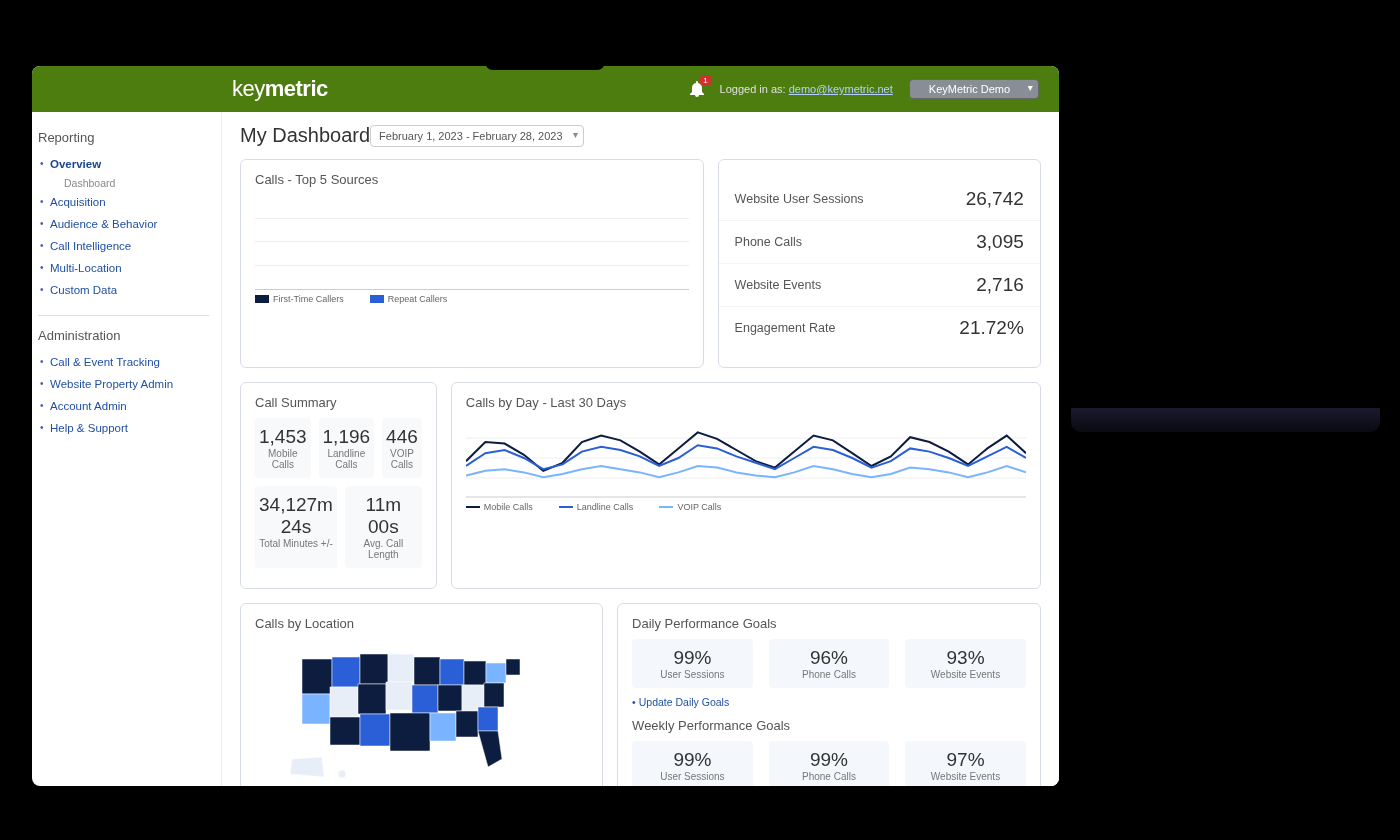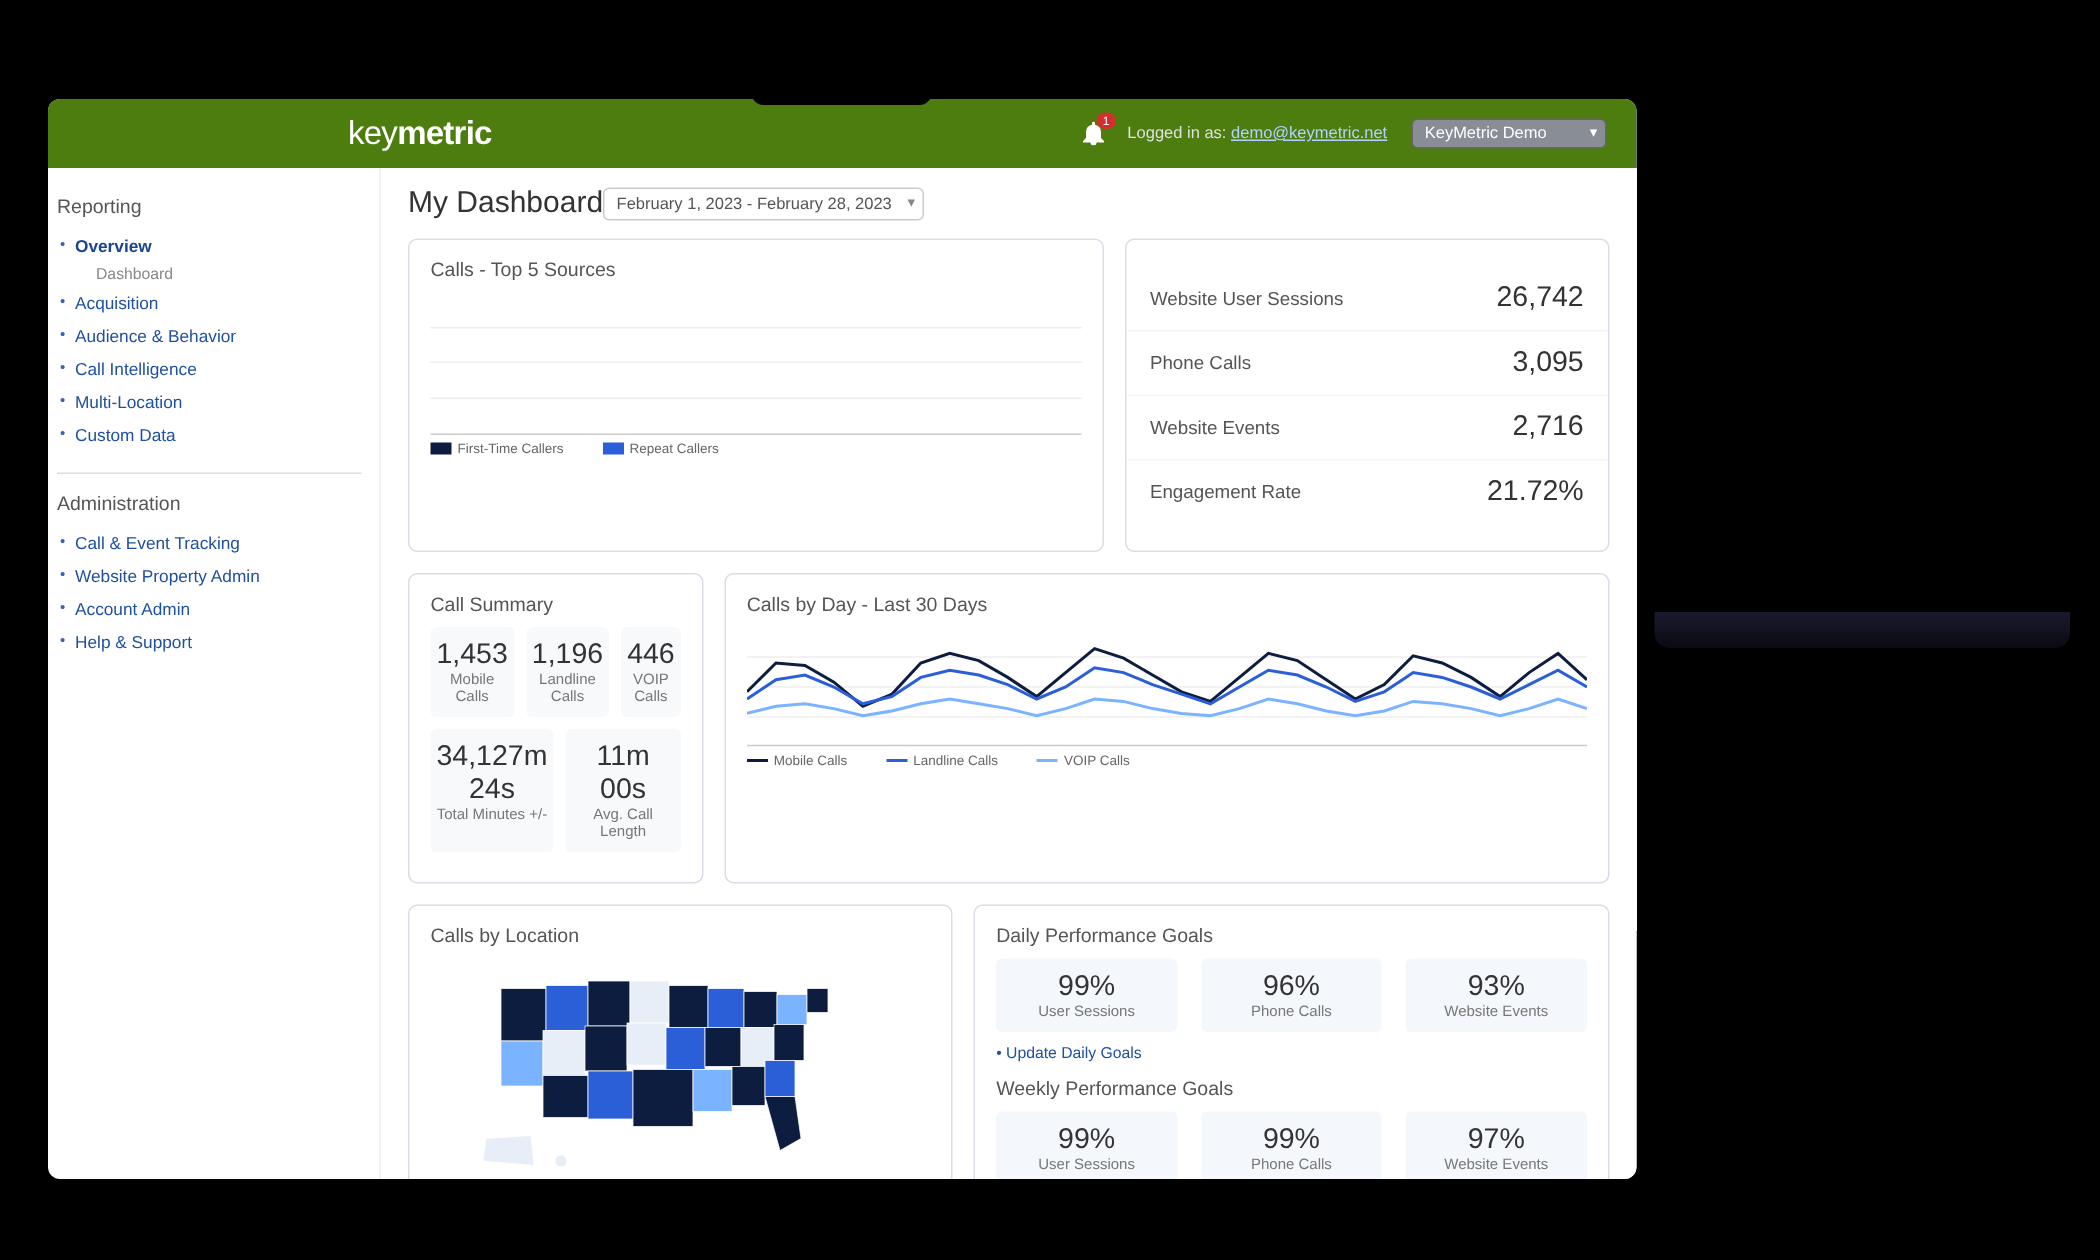--- a/index.html
+++ b/index.html
@@ -9,25 +9,25 @@
 .notch{position:absolute;top:0;left:50%;transform:translateX(-50%);width:120px;height:16px;background:#000;border-radius:0 0 8px 8px;z-index:100}
 .screen{background:#fff;border-radius:8px;overflow:hidden;height:720px;display:flex;flex-direction:column;position:relative}
 .topbar{background:#4d7c0f;color:#fff;height:46px;display:flex;align-items:center;padding:0 20px;position:relative}
 .logo{font-size:22px;font-weight:300;letter-spacing:-0.5px;margin-left:180px}
 .logo b{font-weight:700}
 .top-right{margin-left:auto;display:flex;align-items:center;gap:16px;font-size:11px}
 .bell{position:relative;cursor:pointer}
 .badge{position:absolute;top:-6px;right:-8px;background:#d32f2f;color:#fff;border-radius:8px;font-size:8px;padding:1px 4px}
 .logged{color:#e0e0e0}
 .logged a{color:#b3d1ff;text-decoration:underline}
-.account-select{background:#888d96;color:#fff;border:1px solid #666;border-radius:4px;padding:3px 24px 3px 8px;font-size:11px;appearance:none;position:relative;min-width:130px}
+.account-select{background:#888d96;color:#fff;border:1px solid #666;border-radius:4px;padding:3px 24px 3px 19px;font-size:11px;appearance:none;position:relative;min-width:130px}
 .select-wrap{position:relative}
 .select-wrap::after{content:"▾";position:absolute;right:6px;top:3px;color:#fff;font-size:10px;pointer-events:none}
 .body{flex:1;display:flex;overflow:hidden}
-.sidebar{width:222px;padding:14px 0 14px 6px;font-size:12px;color:#444;border-right:1px solid #eee}
+.sidebar{width:190px;padding:14px 0 14px 6px;font-size:12px;color:#444;border-right:1px solid #eee}
 .sb-head{font-size:13px;color:#555;margin:4px 0 8px 0;font-weight:400}
 .sb-list{list-style:none;margin-bottom:14px}
 .sb-list li{padding:4px 0 4px 12px;position:relative;cursor:pointer}
 .sb-list li::before{content:"•";position:absolute;left:2px;color:#3b5fb5;font-size:10px;top:5px}
 .sb-list li a{color:#2050a0;text-decoration:none;font-size:11.5px}
 .sb-list li.active a{font-weight:700;color:#1a4590}
 .sb-sub{font-size:10.5px;color:#888;padding:2px 0 2px 26px}
 .sb-hr{border:none;border-top:1px solid #ddd;margin:8px 12px 12px 0}
 .main{flex:1;padding:12px 18px 0 18px;overflow-y:auto;background:#fff}
 .page-head{display:flex;align-items:center;margin-bottom:12px}

